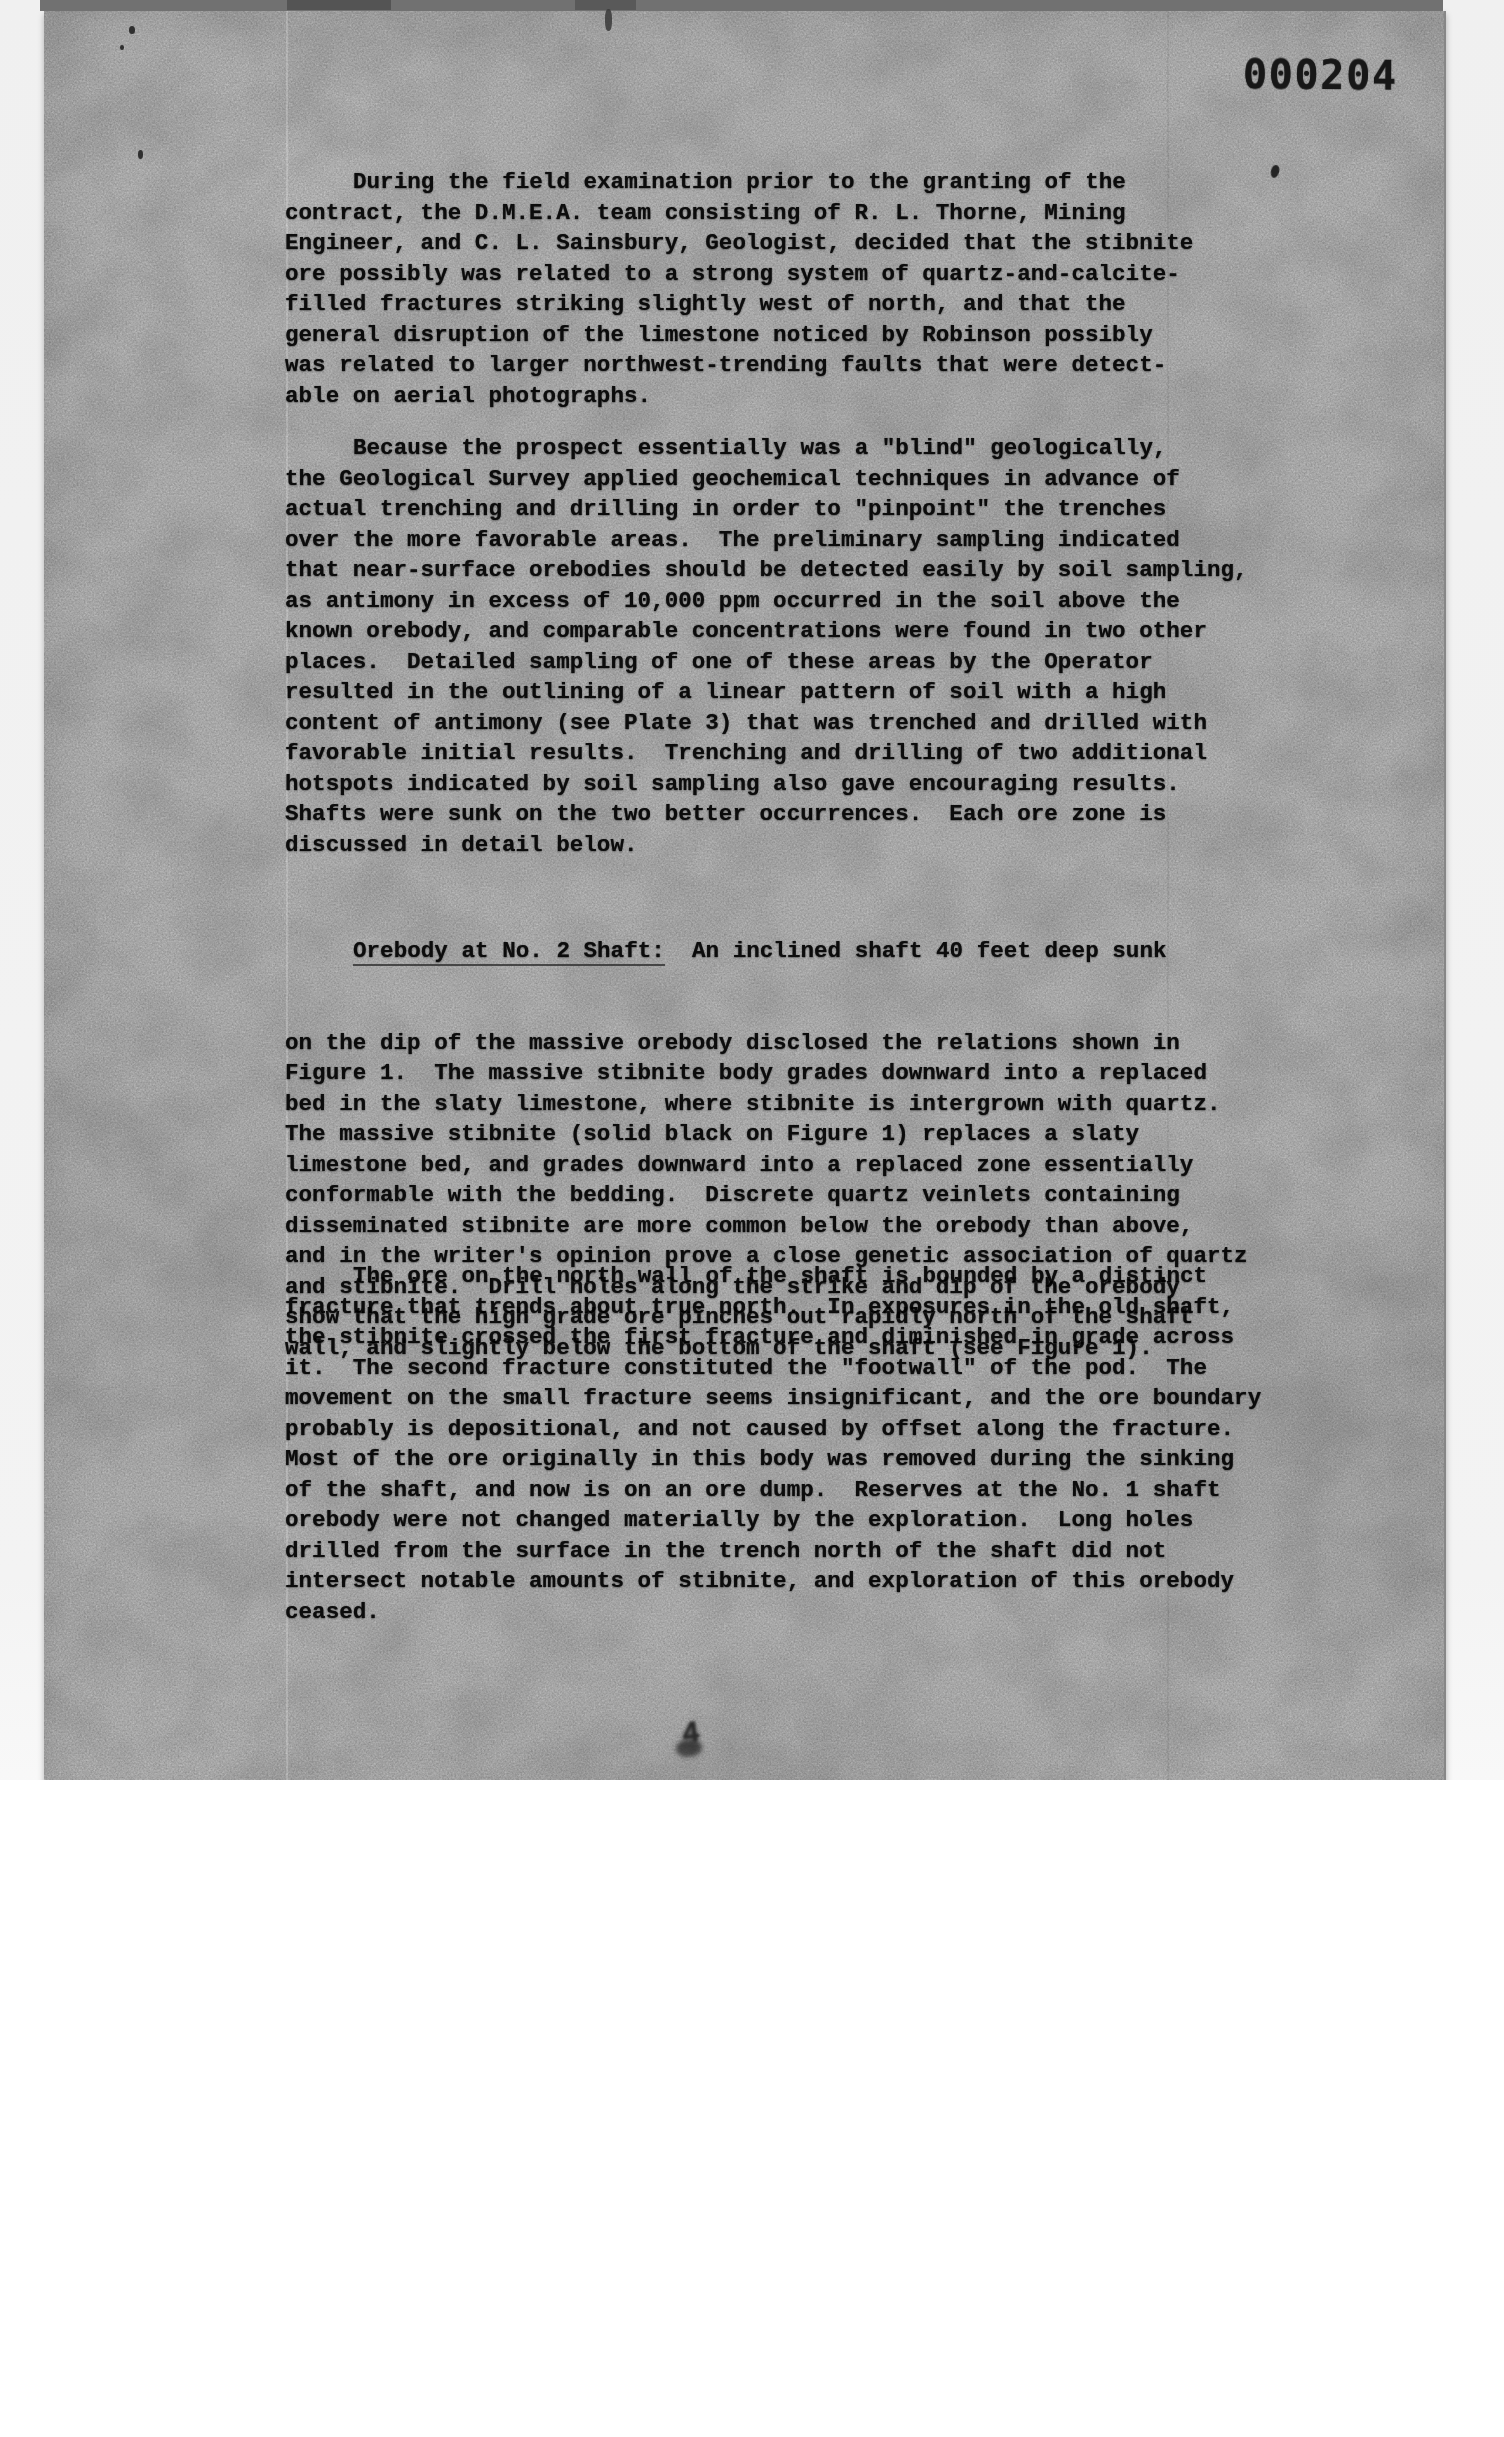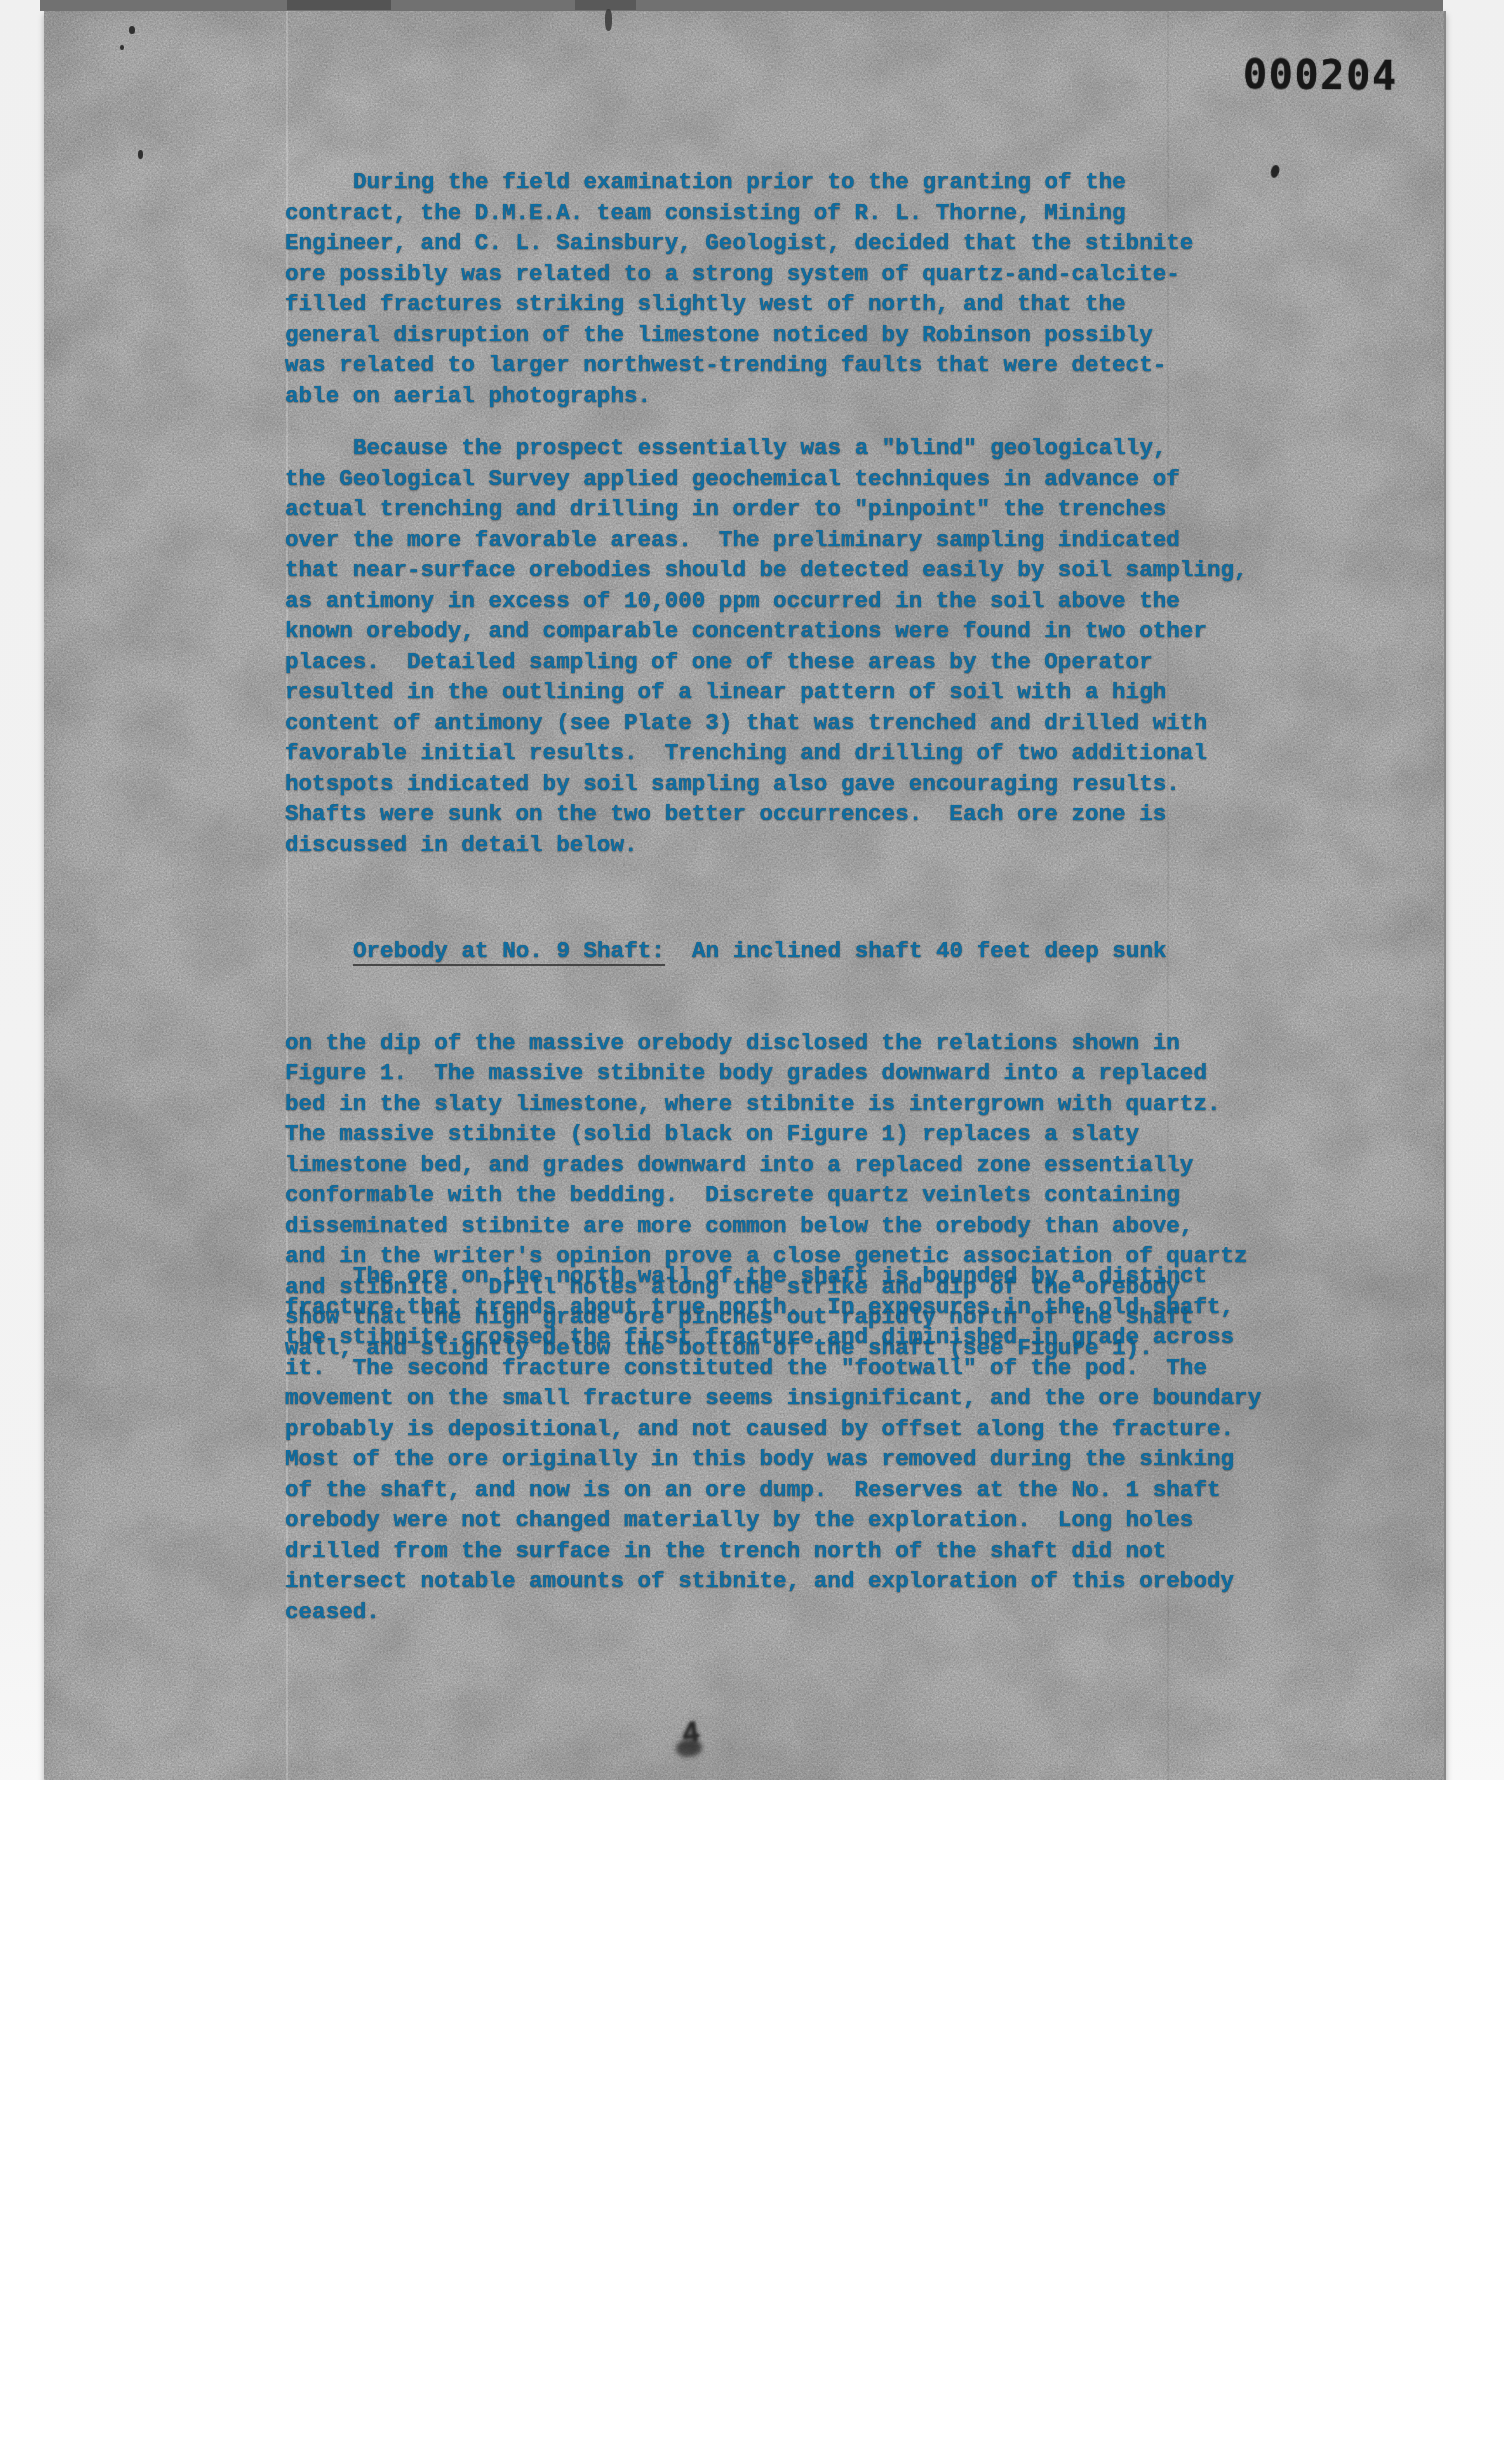--- a/index.html
+++ b/index.html
@@ -52,21 +52,21 @@
   .seam.dark  { background: rgba(0,0,0,.05); }
   .below-seam { position: absolute; width: 1.7px; height: 70px; top: 1820px; background: rgba(0,0,0,.05); }
 
   
   .para {
     position: absolute; left: 285px;
     white-space: pre;
     font-size: 22.6px;
     line-height: 30.5px;
     font-weight: 700;
-    color: #0369a1;
+    color: #000000;
     letter-spacing: 0px;
     text-shadow: 0 0.9px 1.7px rgba(56,56,56,.55), 0 0 0.9px rgba(40,40,40,.9);
     filter: blur(0.4px);
     opacity: .92;
   }
   .ln { height: 30.5px; }
   .ln.first { padding-left: 68px; }
   .u { border-bottom: 2.6px solid rgba(45,45,45,.85); }
 
   
@@ -138,21 +138,21 @@
   <div class="speck" style="left:138px;top:150px;width:5.2px;height:8.7px"></div>
   <div class="apostrophe-mark"></div>
 
   <div class="stamp">000204</div>
 
   <div class="para" style="top:167px"><div class="ln first">During the field examination prior to the granting of the</div><div class="ln">contract, the D.M.E.A. team consisting of R. L. Thorne, Mining</div><div class="ln">Engineer, and C. L. Sainsbury, Geologist, decided that the stibnite</div><div class="ln">ore possibly was related to a strong system of quartz-and-calcite-</div><div class="ln">filled fractures striking slightly west of north, and that the</div><div class="ln">general disruption of the limestone noticed by Robinson possibly</div><div class="ln">was related to larger northwest-trending faults that were detect-</div><div class="ln">able on aerial photographs.</div></div>
 
   <div class="para" style="top:433px"><div class="ln first">Because the prospect essentially was a "blind" geologically,</div><div class="ln">the Geological Survey applied geochemical techniques in advance of</div><div class="ln">actual trenching and drilling in order to "pinpoint" the trenches</div><div class="ln">over the more favorable areas.  The preliminary sampling indicated</div><div class="ln">that near-surface orebodies should be detected easily by soil sampling,</div><div class="ln">as antimony in excess of 10,000 ppm occurred in the soil above the</div><div class="ln">known orebody, and comparable concentrations were found in two other</div><div class="ln">places.  Detailed sampling of one of these areas by the Operator</div><div class="ln">resulted in the outlining of a linear pattern of soil with a high</div><div class="ln">content of antimony (see Plate 3) that was trenched and drilled with</div><div class="ln">favorable initial results.  Trenching and drilling of two additional</div><div class="ln">hotspots indicated by soil sampling also gave encouraging results.</div><div class="ln">Shafts were sunk on the two better occurrences.  Each ore zone is</div><div class="ln">discussed in detail below.</div></div>
 
   <div class="para" style="top:875px">
-    <div class="ln first"><span class="u">Orebody at No. 9 Shaft:</span><span>  An inclined shaft 40 feet deep sunk</span></div>
+    <div class="ln first"><span class="u">Orebody at No. 2 Shaft:</span><span>  An inclined shaft 40 feet deep sunk</span></div>
   <div class="ln">on the dip of the massive orebody disclosed the relations shown in</div><div class="ln">Figure 1.  The massive stibnite body grades downward into a replaced</div><div class="ln">bed in the slaty limestone, where stibnite is intergrown with quartz.</div><div class="ln">The massive stibnite (solid black on Figure 1) replaces a slaty</div><div class="ln">limestone bed, and grades downward into a replaced zone essentially</div><div class="ln">conformable with the bedding.  Discrete quartz veinlets containing</div><div class="ln">disseminated stibnite are more common below the orebody than above,</div><div class="ln">and in the writer's opinion prove a close genetic association of quartz</div><div class="ln">and stibnite.  Drill holes along the strike and dip of the orebody</div><div class="ln">show that the high grade ore pinches out rapidly north of the shaft</div><div class="ln">wall, and slightly below the bottom of the shaft (see Figure 1).</div></div>
 
   <div class="para" style="top:1261px"><div class="ln first">The ore on the north wall of the shaft is bounded by a distinct</div><div class="ln">fracture that trends about true north.  In exposures in the old shaft,</div><div class="ln">the stibnite crossed the first fracture and diminished in grade across</div><div class="ln">it.  The second fracture constituted the "footwall" of the pod.  The</div><div class="ln">movement on the small fracture seems insignificant, and the ore boundary</div><div class="ln">probably is depositional, and not caused by offset along the fracture.</div><div class="ln">Most of the ore originally in this body was removed during the sinking</div><div class="ln">of the shaft, and now is on an ore dump.  Reserves at the No. 1 shaft</div><div class="ln">orebody were not changed materially by the exploration.  Long holes</div><div class="ln">drilled from the surface in the trench north of the shaft did not</div><div class="ln">intersect notable amounts of stibnite, and exploration of this orebody</div><div class="ln">ceased.</div></div>
 
   <div class="pagenum-blob"></div>
   <div class="pagenum">4</div>
 
   <div class="edge-strip"></div>
   <div class="below-seam" style="left:428px"></div>
   <div class="below-seam" style="left:643px"></div>

